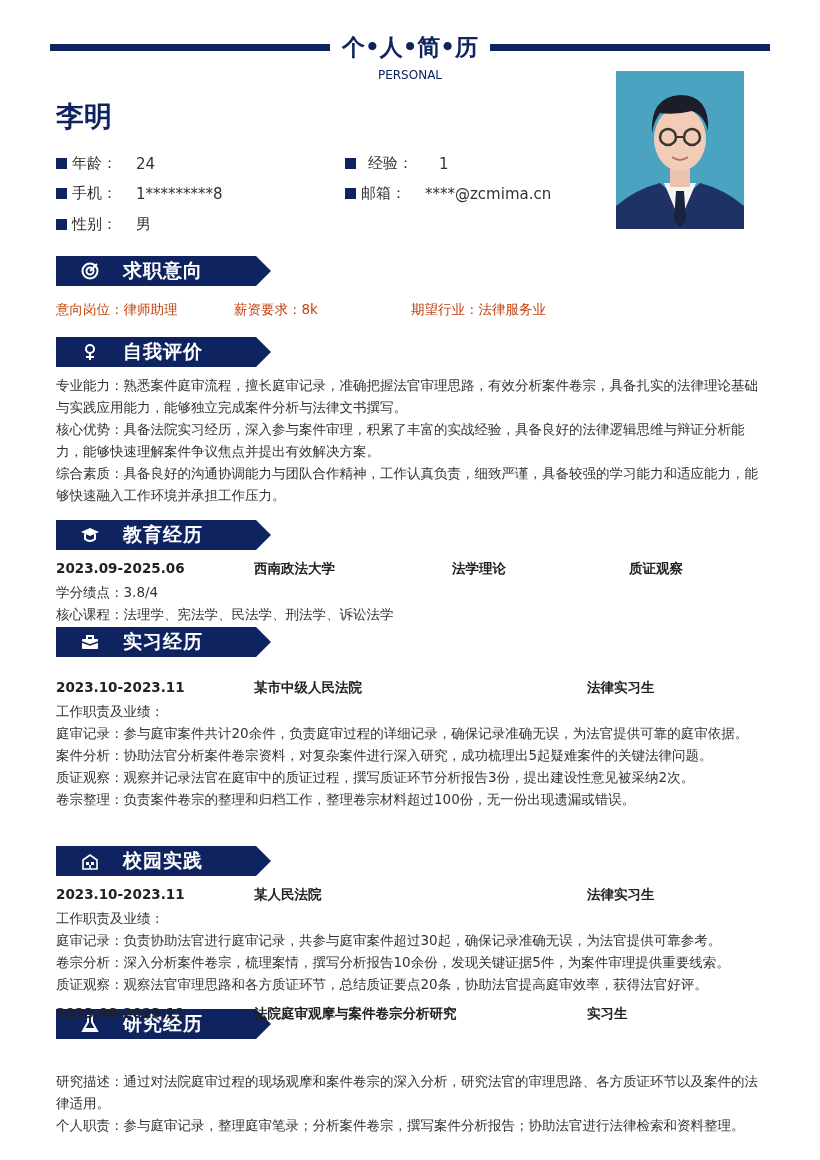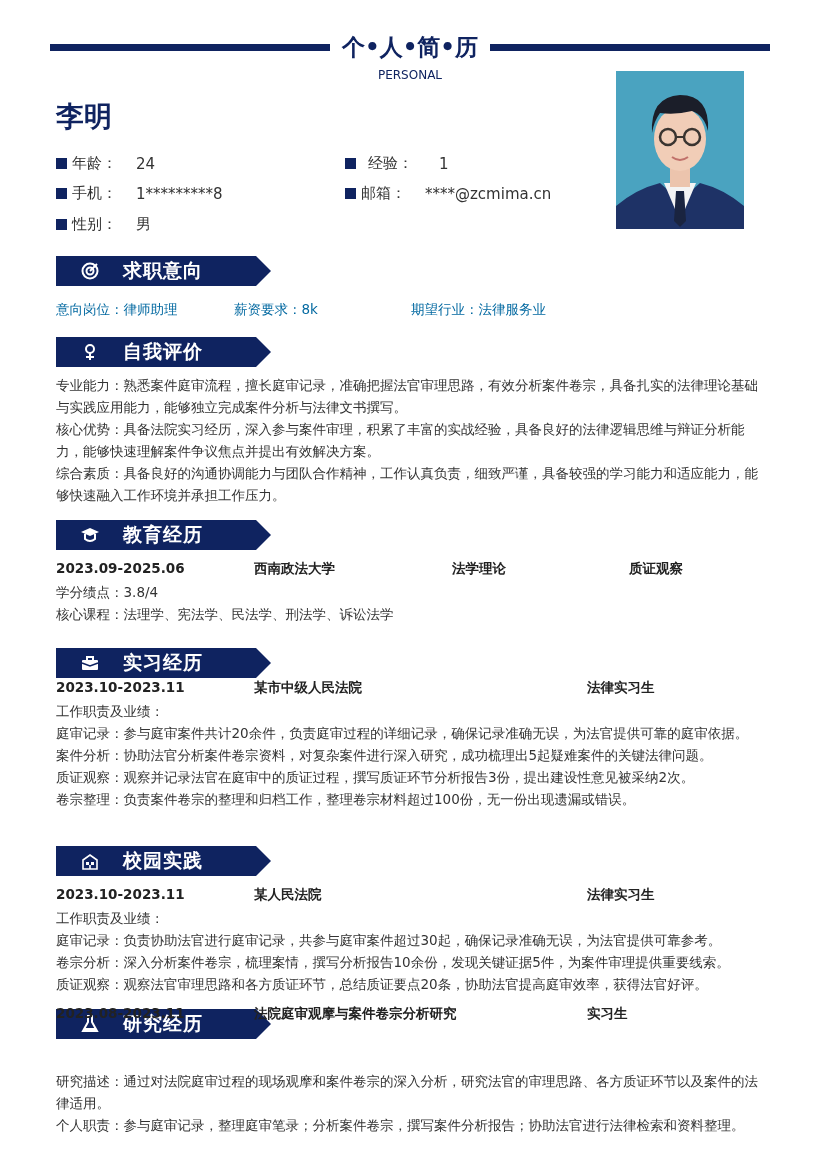--- a/index.html
+++ b/index.html
@@ -14,21 +14,21 @@
   .info { position: absolute; font-size: 15px; color: #333; display: flex; align-items: center; }
   .info .sq { width: 11px; height: 11px; background: #0f2360; margin-right: 5px; }
   .info .val { margin-left: 19px; }
   .photo { position: absolute; left: 616px; top: 71px; width: 128px; height: 158px; background: #4aa3c0; overflow: hidden; }
   .sec-head { position: absolute; left: 56px; width: 215px; height: 30px; }
   .sec-head .bar { position: absolute; left: 0; top: 0; width: 200px; height: 30px; background: #0f2360; }
   .sec-head .arrow { position: absolute; left: 200px; top: 0; width: 0; height: 0; border-top: 15px solid transparent; border-bottom: 15px solid transparent; border-left: 15px solid #0f2360; }
   .sec-head .ico { position: absolute; left: 24px; top: 6px; width: 20px; height: 18px; color: #fff; }
   .sec-head .t { position: absolute; left: 67px; top: 2px; font-size: 19px; font-weight: bold; color: #fff; letter-spacing: 1px; }
   .txt { position: absolute; left: 56px; width: 712px; font-size: 13.5px; line-height: 22px; color: #333; }
-  .row { position: absolute; left: 56px; font-size: 13.5px; line-height: 22px; color: #0369a1; }
+  .row { position: absolute; left: 56px; font-size: 13.5px; line-height: 22px; color: #c2410c; }
   .bold { font-weight: bold; color: #222; }
   .cell { position: absolute; white-space: nowrap; }
 </style>
 </head>
 <body>
 
 <div class="top-title">
   <div class="top-line l"></div>
   <div class="top-text">个•人•简•历</div>
   <div class="top-line r"></div>
@@ -130,21 +130,21 @@
   <span class="cell" style="left:0;">2023.09-2025.06</span>
   <span class="cell" style="left:198px;">西南政法大学</span>
   <span class="cell" style="left:396px;">法学理论</span>
   <span class="cell" style="left:573px;">质证观察</span>
 </div>
 <div class="txt" style="top:581px;">
   <div>学分绩点：3.8/4</div>
   <div>核心课程：法理学、宪法学、民法学、刑法学、诉讼法学</div>
 </div>
 
-<div class="sec-head" style="top:648px;padding-left:40px;">
+<div class="sec-head" style="top:627px;padding-left:40px;">
   <div class="bar"></div>
     <div class="arrow"></div>
   <span class="ico">
     <svg width="20" height="18" viewBox="0 0 20 18">
         <rect x="2" y="6" width="16" height="10" rx="1" fill="#fff"></rect>
         <path d="M7 6 L7 3 L13 3 L13 6" fill="none" stroke="#fff" stroke-width="2"></path>
         <path d="M2 9 L10 12 L18 9" fill="none" stroke="#0f2360" stroke-width="1.5"></path>
       </svg>
   </span>
   <span class="t">实习经历</span>

